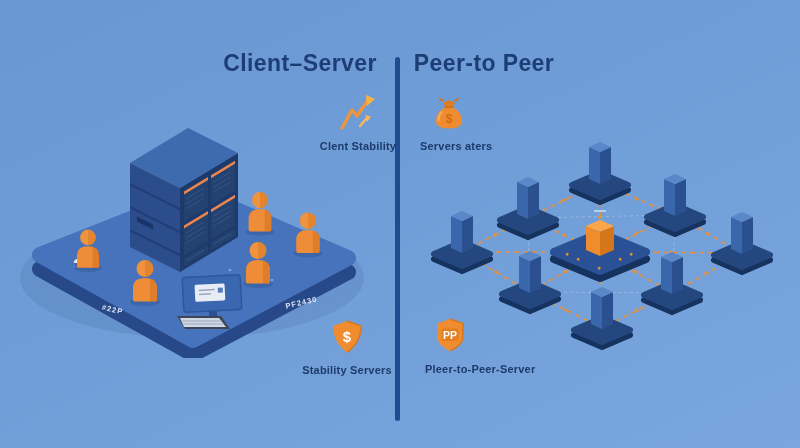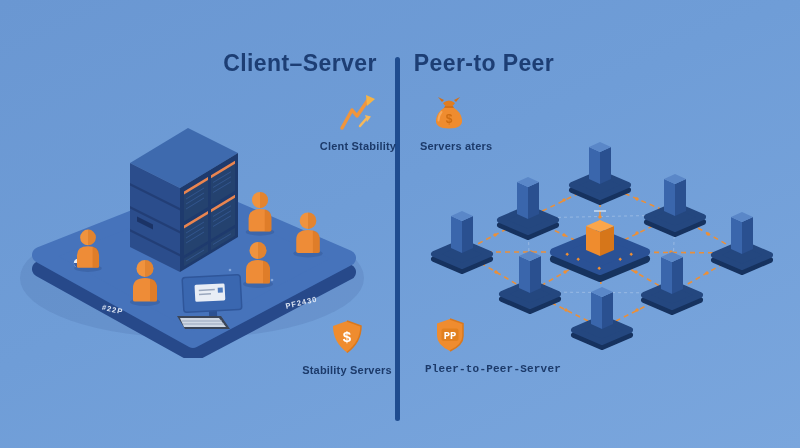--- a/index.html
+++ b/index.html
@@ -21,21 +21,21 @@
   .feature{
     position:absolute; display:flex; flex-direction:column; align-items:center; gap:6px;
   }
   .feature.leftalign{align-items:flex-start;}
   .flabel{
     font-size:11px; font-weight:600; color:#1c3a6a; letter-spacing:.2px; white-space:nowrap;
   }
   .f-stability{left:312px; top:94px; width:92px;}
   .f-decentral{left:420px; top:94px; width:100px;}
   .f-horizontal{left:298px; top:318px; width:98px;}
-  .f-p2p{left:425px; top:317px; width:132px;font-family:Liberation Mono, monospace;}
+  .f-p2p{left:425px; top:317px; width:132px;}
   .f-decentral .icon{margin-left:8px;}
   .f-p2p .icon{margin-left:4px;}
   .scene{position:absolute;}
   .scene-left{left:20px; top:108px;}
   .scene-right{left:428px; top:140px;}
 </style>
 </head>
 <body>
 
 <div class="canvas">

